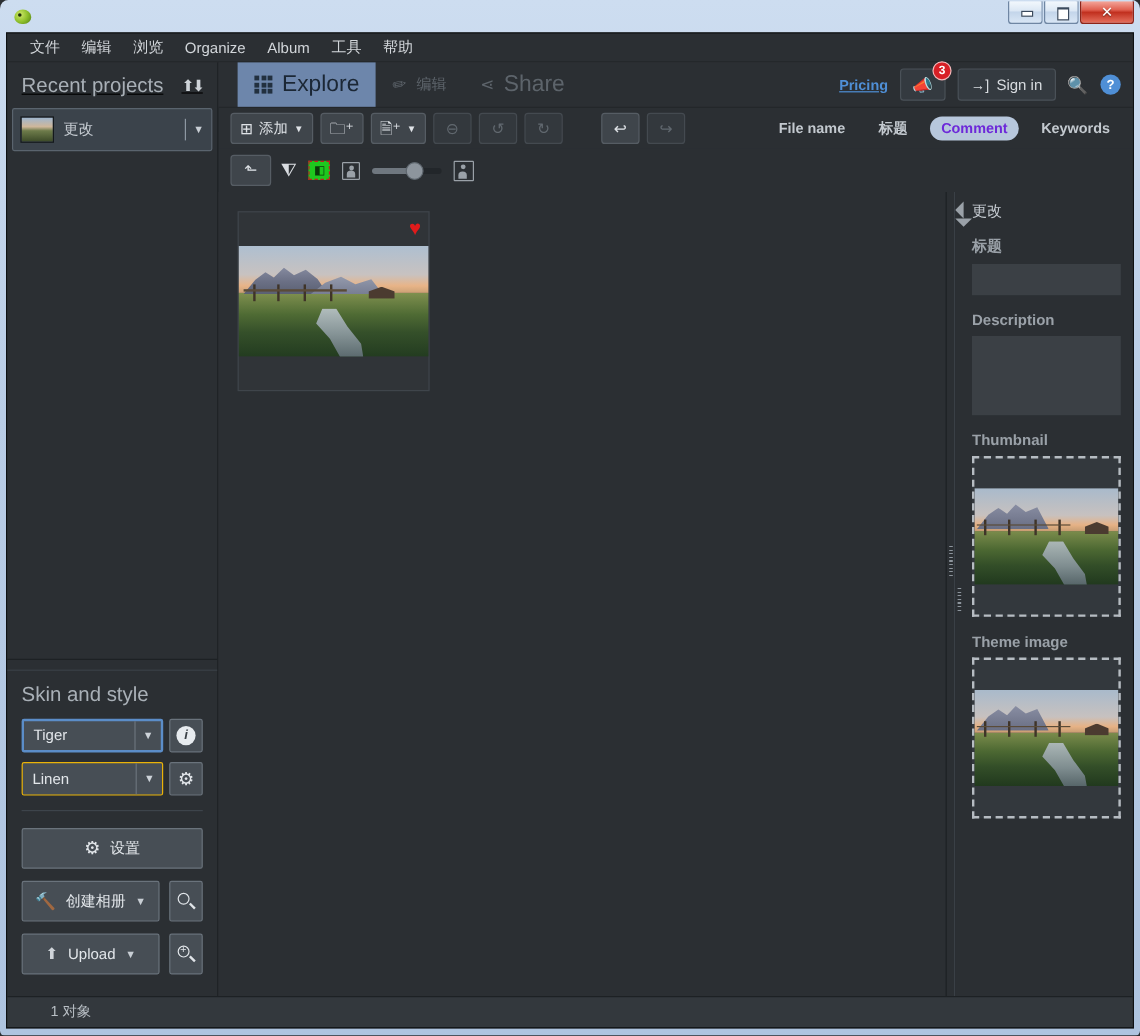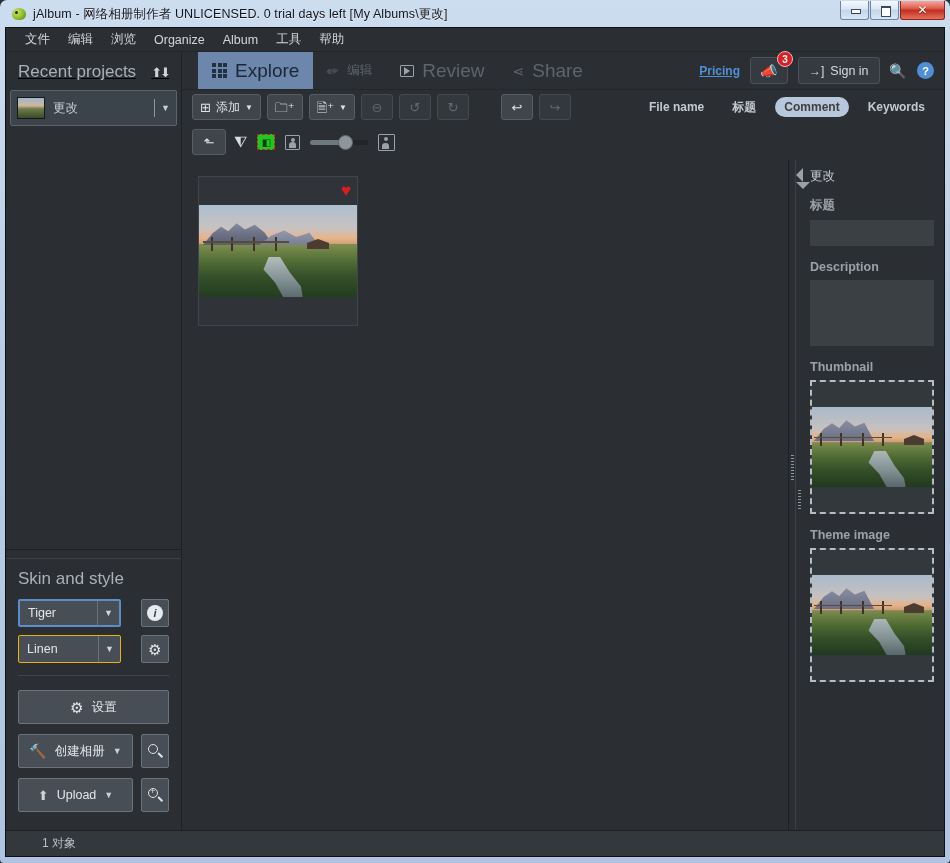--- a/index.html
+++ b/index.html
@@ -142,21 +142,21 @@
   }
   .proj-caret .vbar { width: 1px; height: 18px; background: #8d98a2; }
 
   .sidebar-splitter {
     height: 10px; margin: 0; position: relative;
     border-top: 1px solid #1d2124; border-bottom: 1px solid #3a4046;
   }
 
   .skin-panel { padding: 4px 12px 8px 12px; }
   .skin-panel .ttl { font-size: 17px; color: #a9b0b7; padding: 6px 0 10px 0; }
-  .combo-row { display: flex; gap: 20px; margin-bottom: 8px; align-items: flex-end; }
+  .combo-row { display: flex; gap: 5px; margin-bottom: 8px; align-items: flex-end; }
   .combo {
     flex: 1 1 auto; height: 28px; position: relative;
     background: #474e55;
     border: 1px solid #eab308;
     display: flex; align-items: center;
     border-radius: 2px;
   }
   .combo.focused { border: 2px solid #5b8dc8; }
   .combo .val { font-size: 12.5px; color: #e2e6ea; padding-left: 8px; flex: 1 1 auto; }
   .combo .arrowbox {
@@ -272,21 +272,21 @@
     display: flex; align-items: center; justify-content: center; gap: 5px;
     font-size: 12px; color: #dfe3e7;
   }
   .tb.disabled { background: #33383d; border-color: #444a50; color: #61686f; }
   .tb.gap { margin-left: 26px; }
   .tb-ico { font-size: 13px; line-height: 1; }
   .tri { font-size: 8px; }
 
   .view-modes { margin-left: auto; display: flex; align-items: center; gap: 10px; }
   .vm { font-size: 12px; color: #c3c9cf; padding: 3px 9px; border-radius: 10px; font-weight: bold; }
-  .vm.active { background: #b7c7dc; color: #404040; }
+  .vm.active { background: #b7c7dc; color: #6d28d9; }
 
   .pathbar { height: 36px; display: flex; align-items: center; gap: 8px; padding: 0 10px; }
   .up-btn {
     width: 34px; height: 26px; background: #3f454b; border: 1px solid #565d64; border-radius: 3px;
     display: flex; align-items: center; justify-content: center; color: #dfe3e7; font-size: 13px;
   }
   .path-input {
     flex: 1 1 auto; height: 28px; background: #33383d; border: 1px solid #50575e;
     display: flex; align-items: center; padding: 0 8px;
     font-size: 12px; color: #b9bfc5; border-radius: 2px;
@@ -451,21 +451,20 @@
 </style>
 </head>
 <body>
 
 <div class="window">
 
   <div class="titlebar">
     <div class="app-icon">
         <div class="leaf"></div>
       </div>
-    <div class="title-text">jAlbum - 网络相册制作者 UNLICENSED. 0 trial days left [My Albums\更改]</div>
     <div class="winbtns">
       <div class="winbtn minimize">
           <span class="glyph"></span>
         </div>
       <div class="winbtn maximize">
           <span class="glyph"></span>
         </div>
       <div class="winbtn close">✕</div>
     </div>
   </div>
@@ -580,24 +579,20 @@
                 <i></i>
                 <i></i>
                 <i></i>
                 <i></i>
               </span>
             <span>Explore</span>
           </div>
           <div class="tab dim">
             <span class="pencil-ico">✏</span>
             <span class="tab-label-sm">编辑</span>
-          </div>
-          <div class="tab dim">
-            <span class="play-ico"></span>
-            <span>Review</span>
           </div>
           <div class="tab dim">
             <span class="share-ico">⋖</span>
             <span>Share</span>
           </div>
 
           <div class="right-side">
             <div class="pricing">Pricing</div>
             <div class="notif-btn">
               <span class="megaphone">📣</span>

